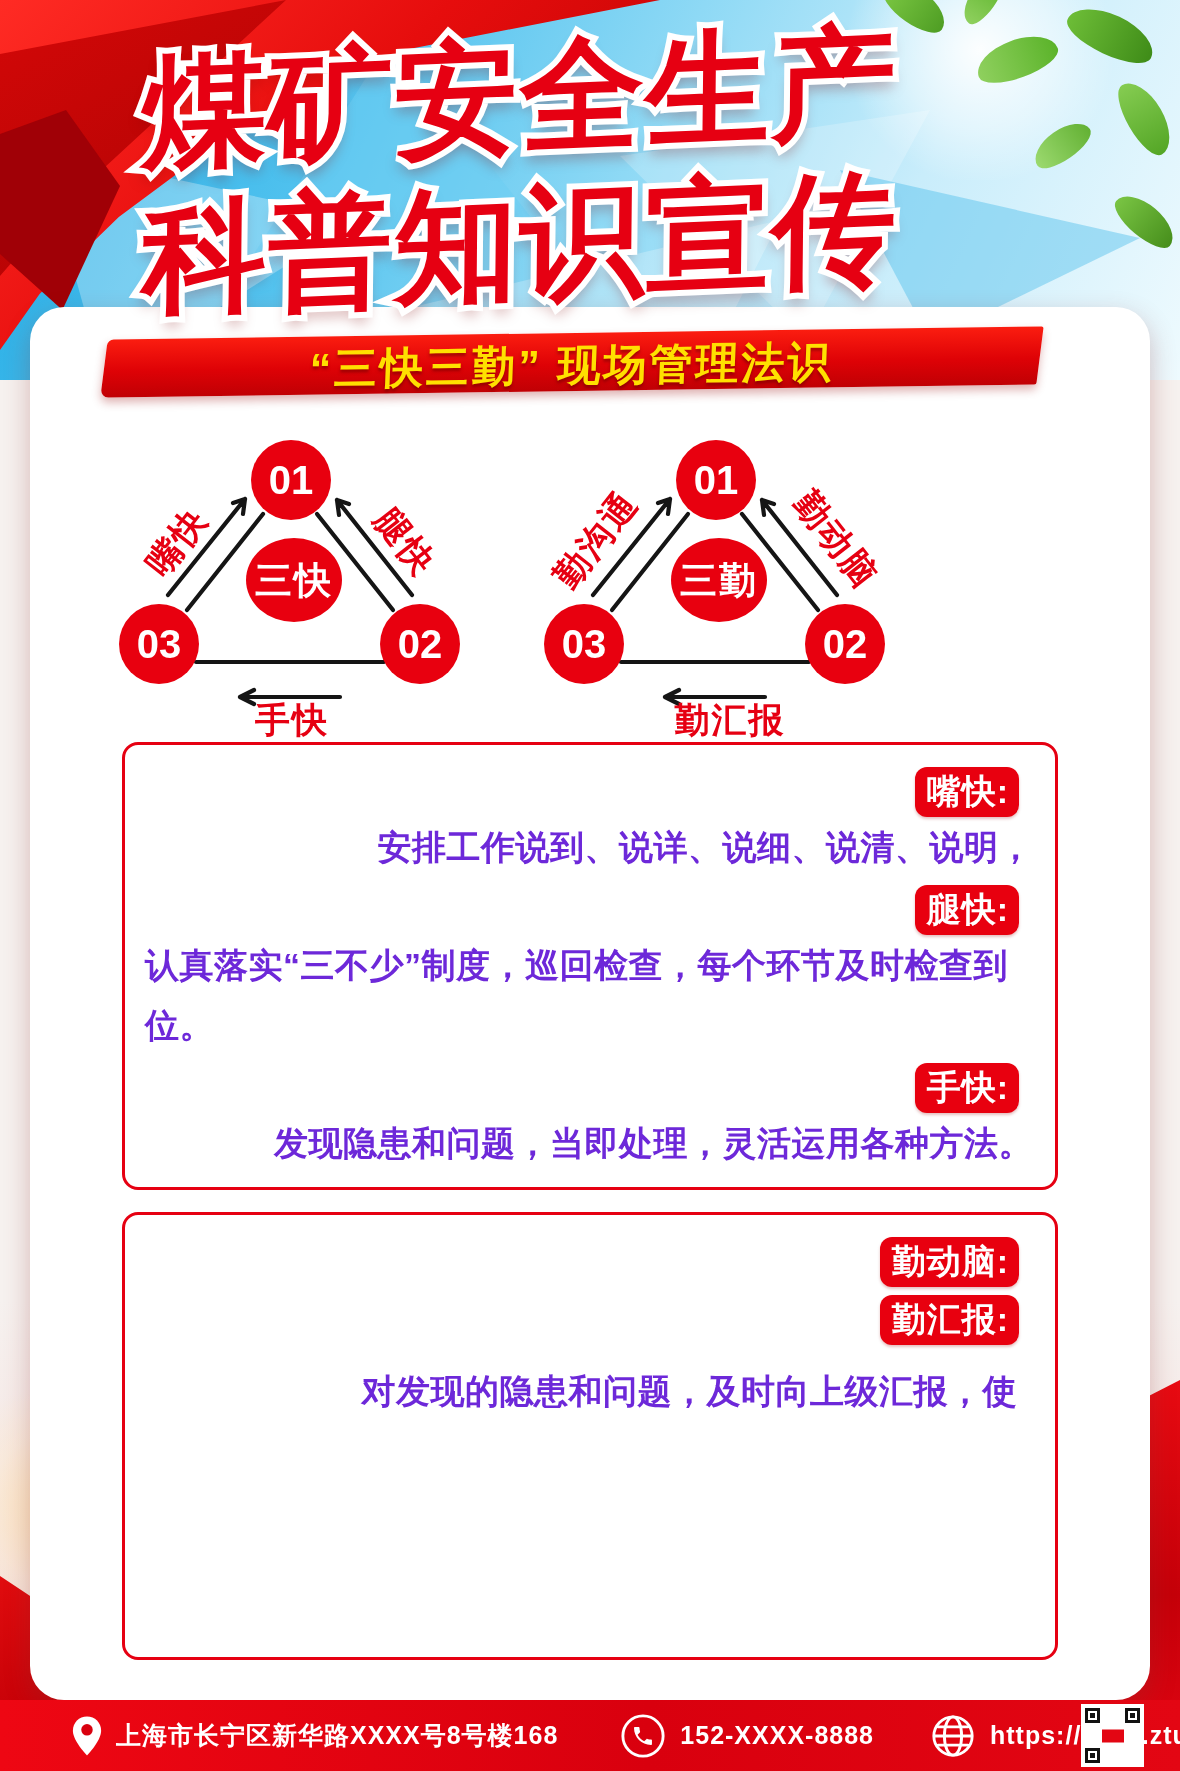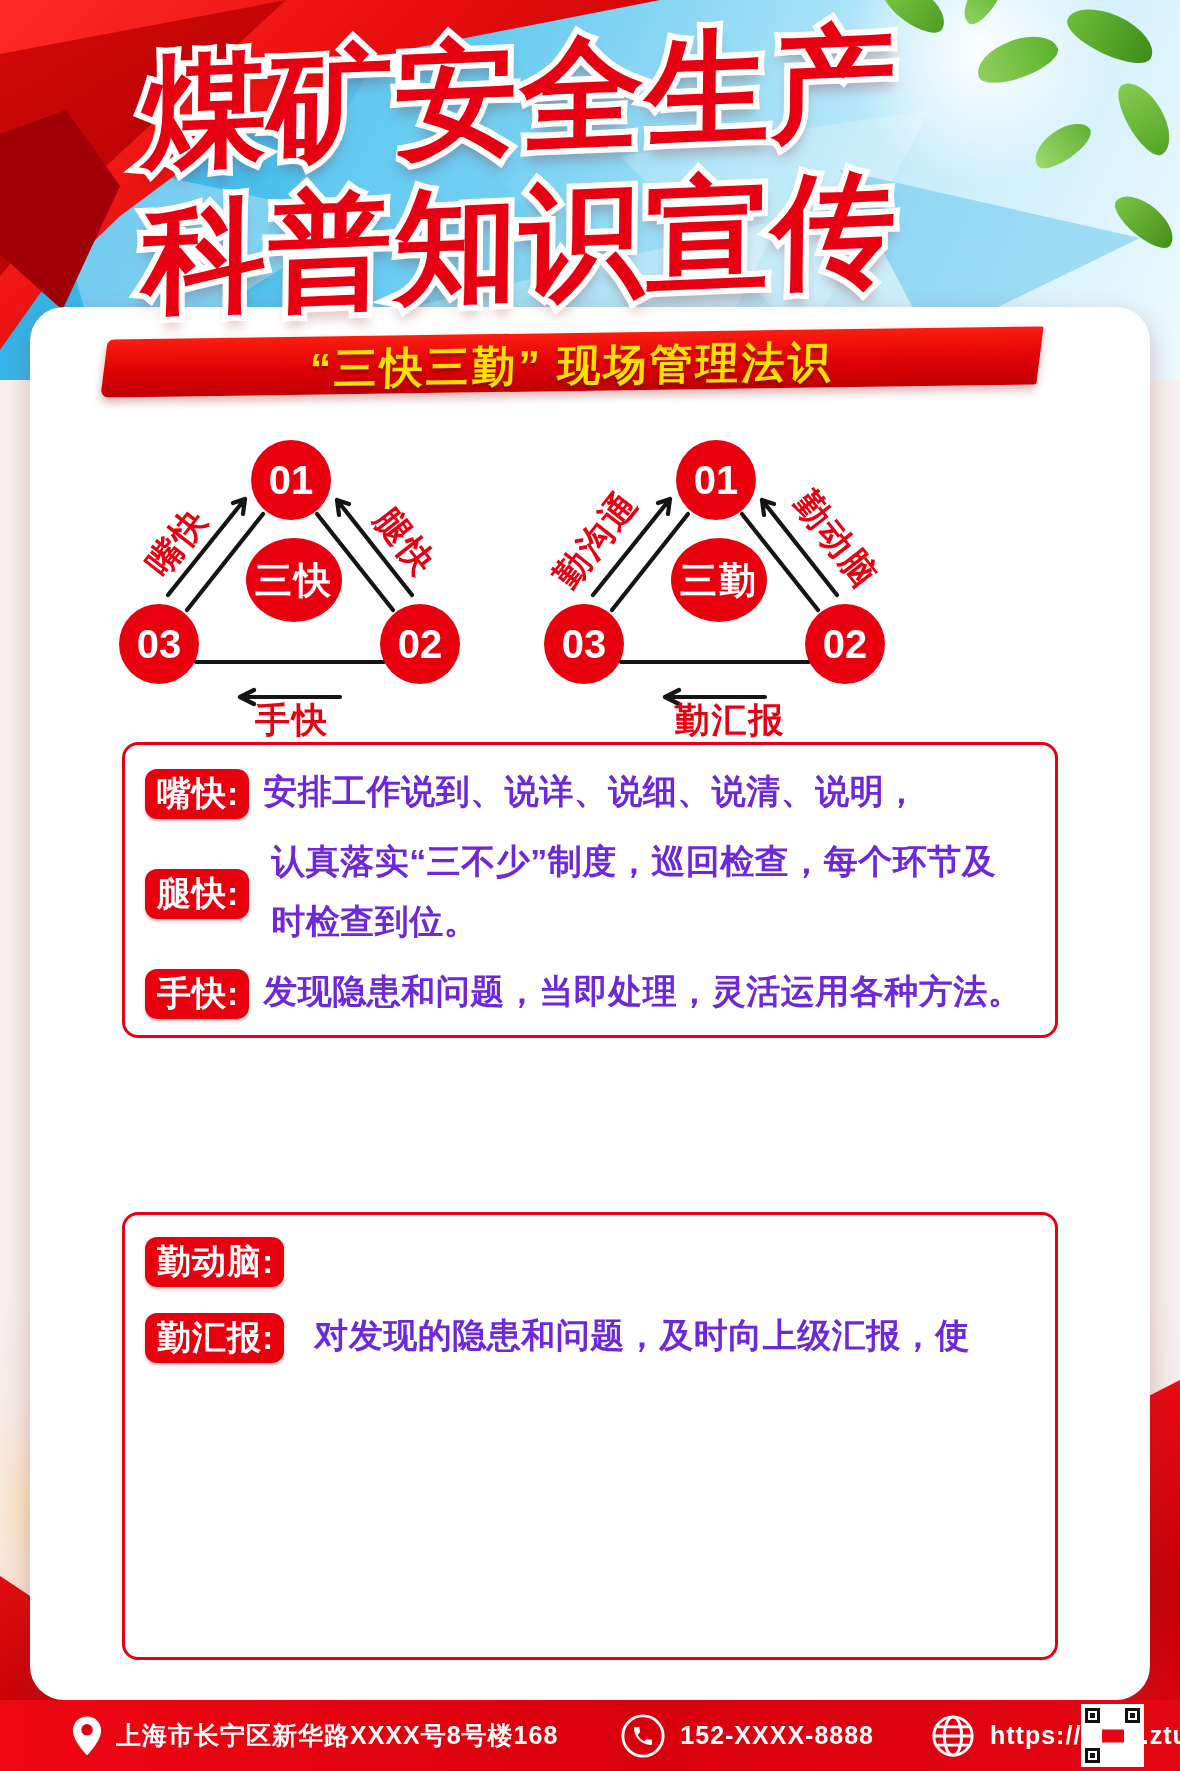--- a/index.html
+++ b/index.html
@@ -76,21 +76,21 @@
   .tri line,.tri path.arrow{stroke:#151515;stroke-width:4.2;stroke-linecap:round;fill:none;}
   .tri circle,.tri ellipse{fill:#e8000f;}
   .num{fill:#ffffff;font-size:40px;font-weight:900;text-anchor:middle;}
   .ctr{fill:#ffffff;font-size:37px;font-weight:900;text-anchor:middle;letter-spacing:2px;}
   .elabel{fill:#e60012;font-size:35px;font-weight:900;text-anchor:middle;letter-spacing:2px;}
   
   .ibox{position:absolute;left:92px;width:936px;background:#ffffff;border:3px solid #e60012;border-radius:16px;
     padding:14px 22px 12px 20px;}
   .box1{top:435px;min-height:296px;}
   .box2{top:905px;min-height:448px;}
-  .entry{display:flex;align-items:center;margin:2px 0;}
+  .entry{display:flex;align-items:flex-end;margin:2px 0;flex-direction:column;}
   .tag{flex:none;background:#e8000f;color:#ffffff;font-weight:900;border-radius:12px;
     padding:4px 10px 6px 12px;font-size:34px;line-height:40px;margin-top:6px;margin-right:14px;
     letter-spacing:1px;box-shadow:0 2px 3px rgba(150,0,0,.25);}
   .etext{flex:1;color:#6d28d9;font-size:34px;line-height:60px;font-weight:700;letter-spacing:.5px;}
   
   .footer{position:absolute;left:0;top:1700px;width:1180px;height:71px;z-index:6;
     background:linear-gradient(90deg,#ee0713 0%,#d9000e 55%,#e30613 100%);
     display:flex;align-items:center;color:#ffffff;}
   .f-item{display:flex;align-items:center;gap:14px;}
   .f-text{font-size:25px;font-weight:900;letter-spacing:1px;white-space:nowrap;}
@@ -195,21 +195,21 @@
       <text class="elabel" x="205" y="300">勤汇报</text>
     </svg>
 
     <div class="ibox box1">
       <div class="entry">
         <span class="tag">嘴快:</span>
         <p class="etext" style="margin:0">安排工作说到、说详、说细、说清、说明，</p>
       </div>
       <div class="entry">
         <span class="tag">腿快:</span>
-        <p class="etext" style="margin:8px">认真落实“三不少”制度，巡回检查，每个环节及时检查到位。</p>
+        <p class="etext" style="margin:0">认真落实“三不少”制度，巡回检查，每个环节及时检查到位。</p>
       </div>
       <div class="entry">
         <span class="tag">手快:</span>
         <p class="etext" style="margin:0">发现隐患和问题，当即处理，灵活运用各种方法。</p>
       </div>
     </div>
 
     <div class="ibox box2">
       <div class="entry">
         <span class="tag">勤动脑:</span>

